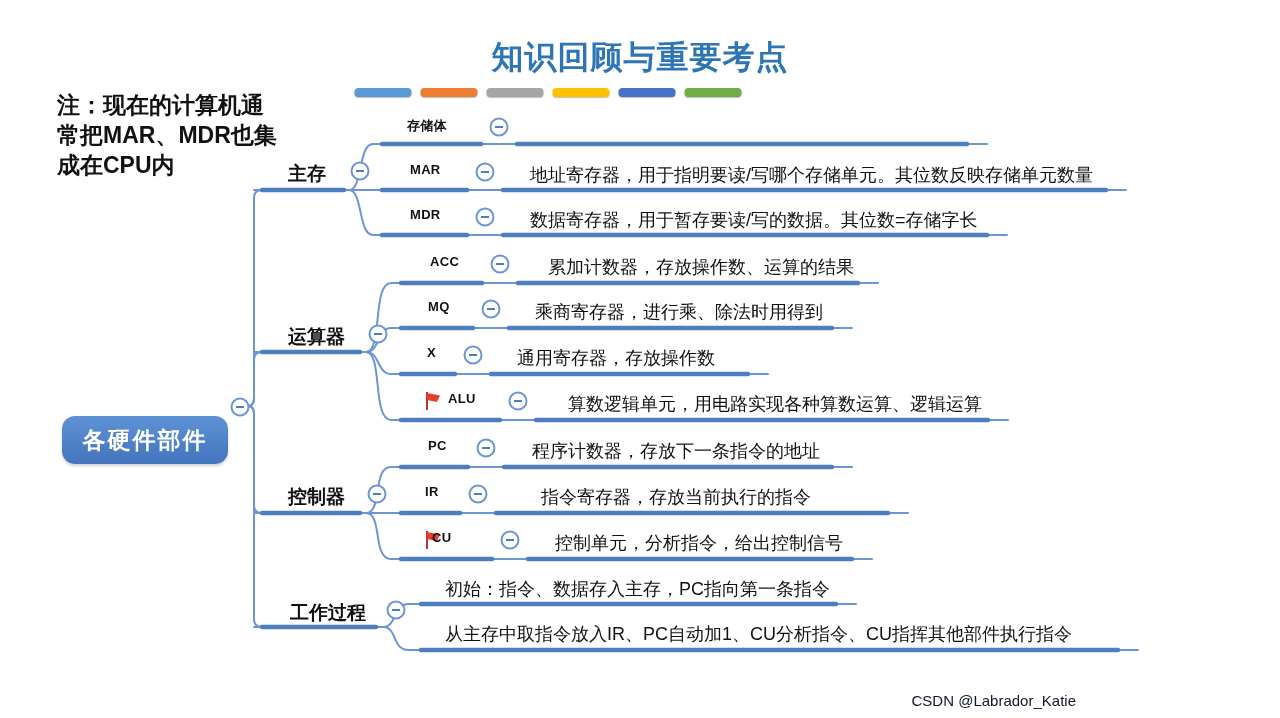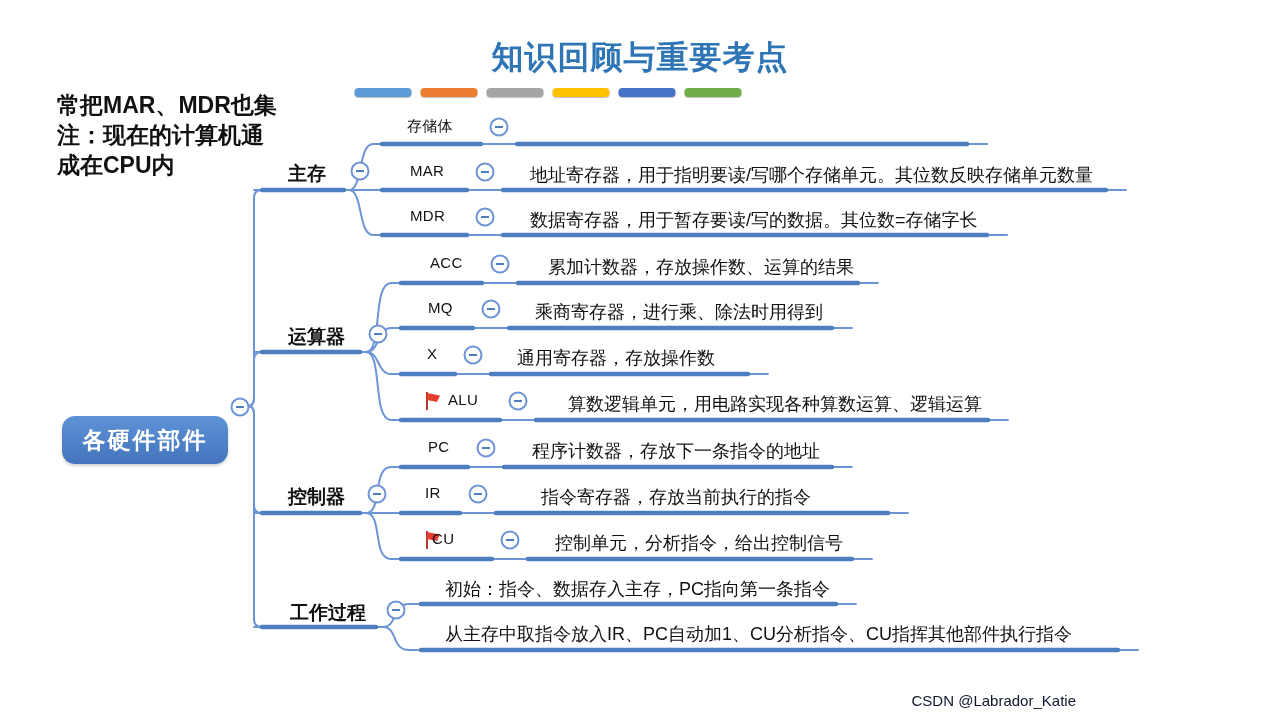--- a/index.html
+++ b/index.html
@@ -22,21 +22,21 @@
   .note{left:57px;top:90px;font-size:23px;font-weight:600;line-height:30px;z-index:2;white-space:nowrap}
   .root-node{
     left:62px;top:384px;width:166px;height:48px;z-index:2;
     background:linear-gradient(#5e92d6,#4374bd);
     border-radius:13px;display:flex;align-items:center;justify-content:center;
     color:#fff;font-size:23px;font-weight:700;letter-spacing:2px;
     box-shadow:0 2px 3px rgba(0,0,0,.18);
     margin-top:32px;
   }
   .blabel{font-size:19px;font-weight:700}
-  .nlabel{font-size:15px;font-weight:400;letter-spacing:.3px}
+  .nlabel{font-size:13px;font-weight:700;letter-spacing:.3px}
   .ndesc{font-size:18px;font-weight:500}
   .leaf{font-size:18px;font-weight:500}
   .flag{width:18px;height:20px;display:block}
   .watermark{right:20px;top:692px;font-size:15px;color:#0f172a;z-index:2}
 </style>
 </head>
 <body>
 
 <div id="stage">
 
@@ -180,22 +180,22 @@
   <div class="abs bars">
     <span style="background: rgb(91, 155, 213);"></span>
     <span style="background: rgb(237, 125, 49);"></span>
     <span style="background: rgb(165, 165, 165);"></span>
     <span style="background: rgb(255, 192, 0);"></span>
     <span style="background: rgb(68, 114, 196);"></span>
     <span style="background: rgb(112, 173, 71);"></span>
   </div>
 
   <div class="abs note">
+    <div>注：现在的计算机通</div>
     <div>常把MAR、MDR也集</div>
-    <div>注：现在的计算机通</div>
     <div>成在CPU内</div>
   </div>
 
   <div class="abs root-node txt">各硬件部件</div>
 
   <span class="abs txt blabel" style="left:288px;top:161px">主存</span>
   <span class="abs txt blabel" style="left:288px;top:324px">运算器</span>
   <span class="abs txt blabel" style="left:288px;top:484px">控制器</span>
   <span class="abs txt blabel" style="left:290px;top:600px">工作过程</span>
 

